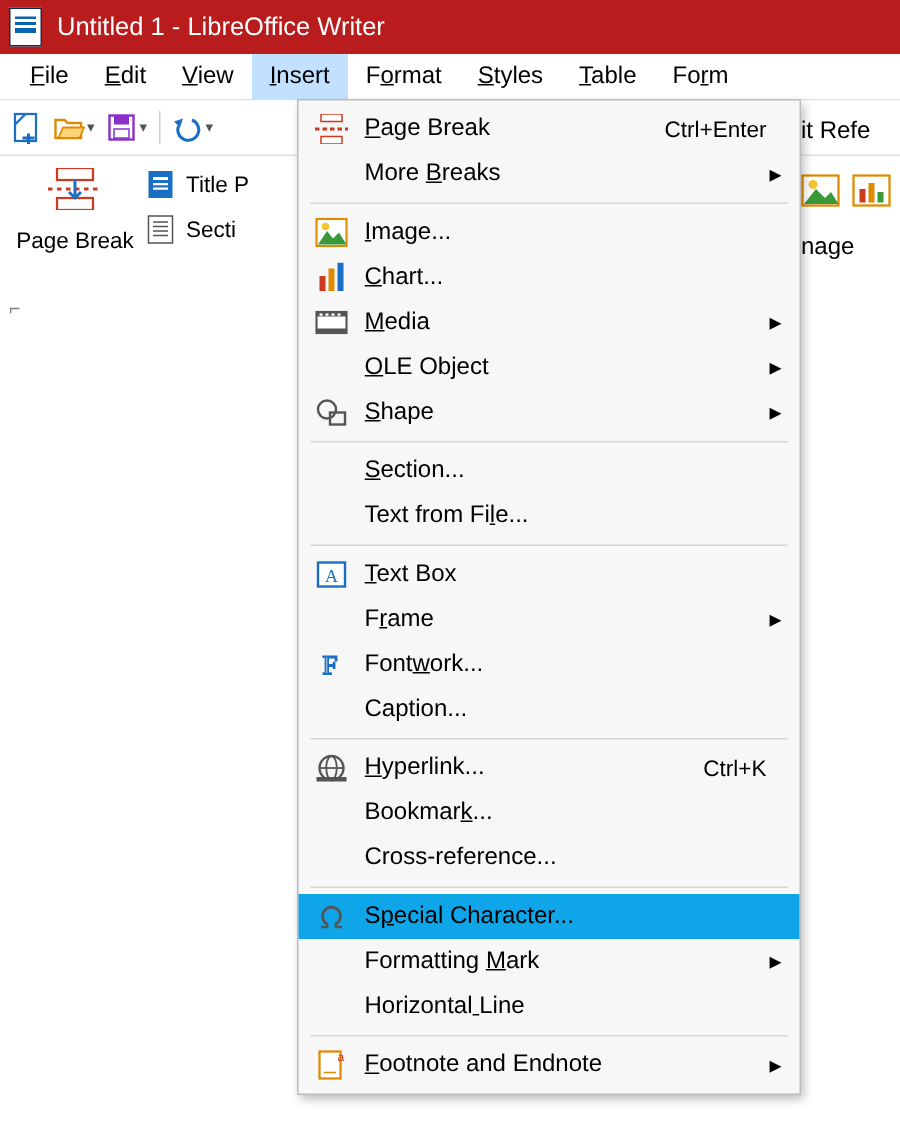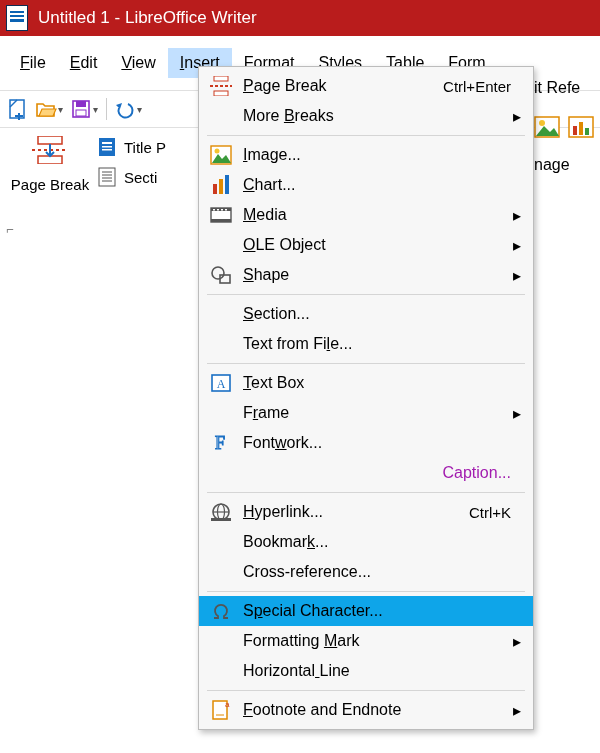--- a/index.html
+++ b/index.html
@@ -48,21 +48,21 @@
     );
   }
 
   
   .menubar {
     height: 30px;
     background: #ffffff;
     border-bottom: 1px solid #e0e0e0;
     display: flex;
     align-items: stretch;
-    padding: 12px 8px;
+    padding: 0 8px;
     font-size: 16px;
   }
   .menubar .menu-item {
     padding: 0 12px;
     display: flex;
     align-items: center;
     cursor: default;
   }
   .menubar .menu-item.active {
     background: #c2e0ff;
@@ -188,21 +188,21 @@
   .dropdown .row .dd-accel {
     color: #000000;
     font-size: 15px;
     margin-left: 10px;
   }
   .dropdown .row .dd-sub {
     width: 10px;
     text-align: right;
     color: #000000;
   }
-  .dropdown .row.disabled .dd-label { color: #a21caf; text-align: right; }
+  .dropdown .row.disabled .dd-label { color: #000000; }
   .dropdown .sep-row {
     height: 1px;
     margin: 4px 8px;
     background: #d5d5d5;
   }
 
   
   .right-ribbon {
     position: absolute;
     left: 534px;

